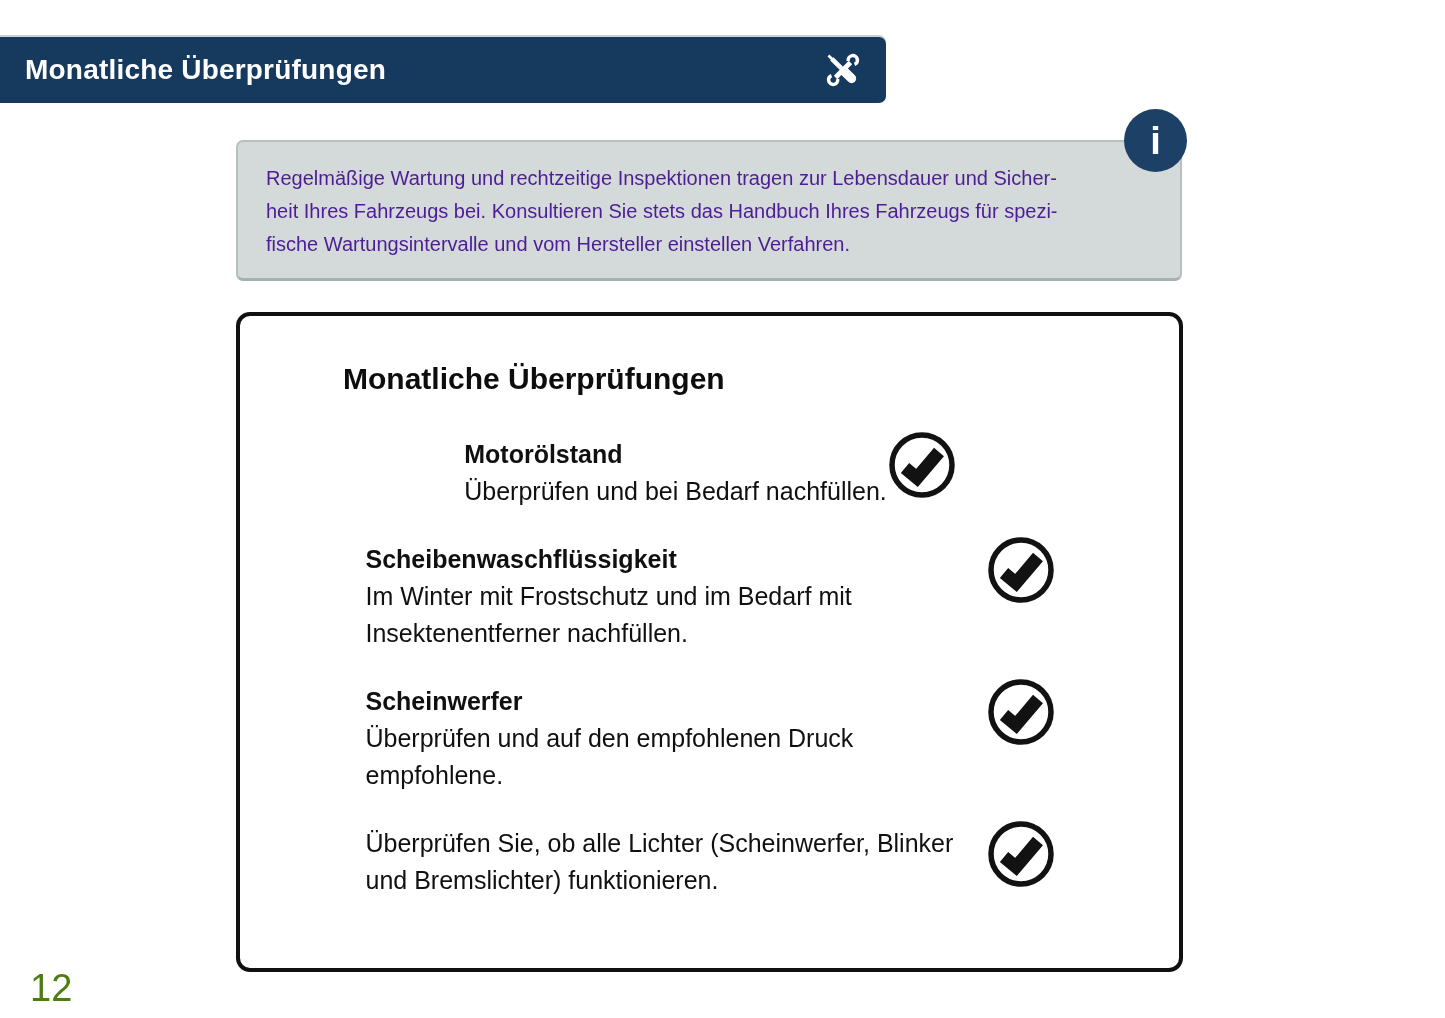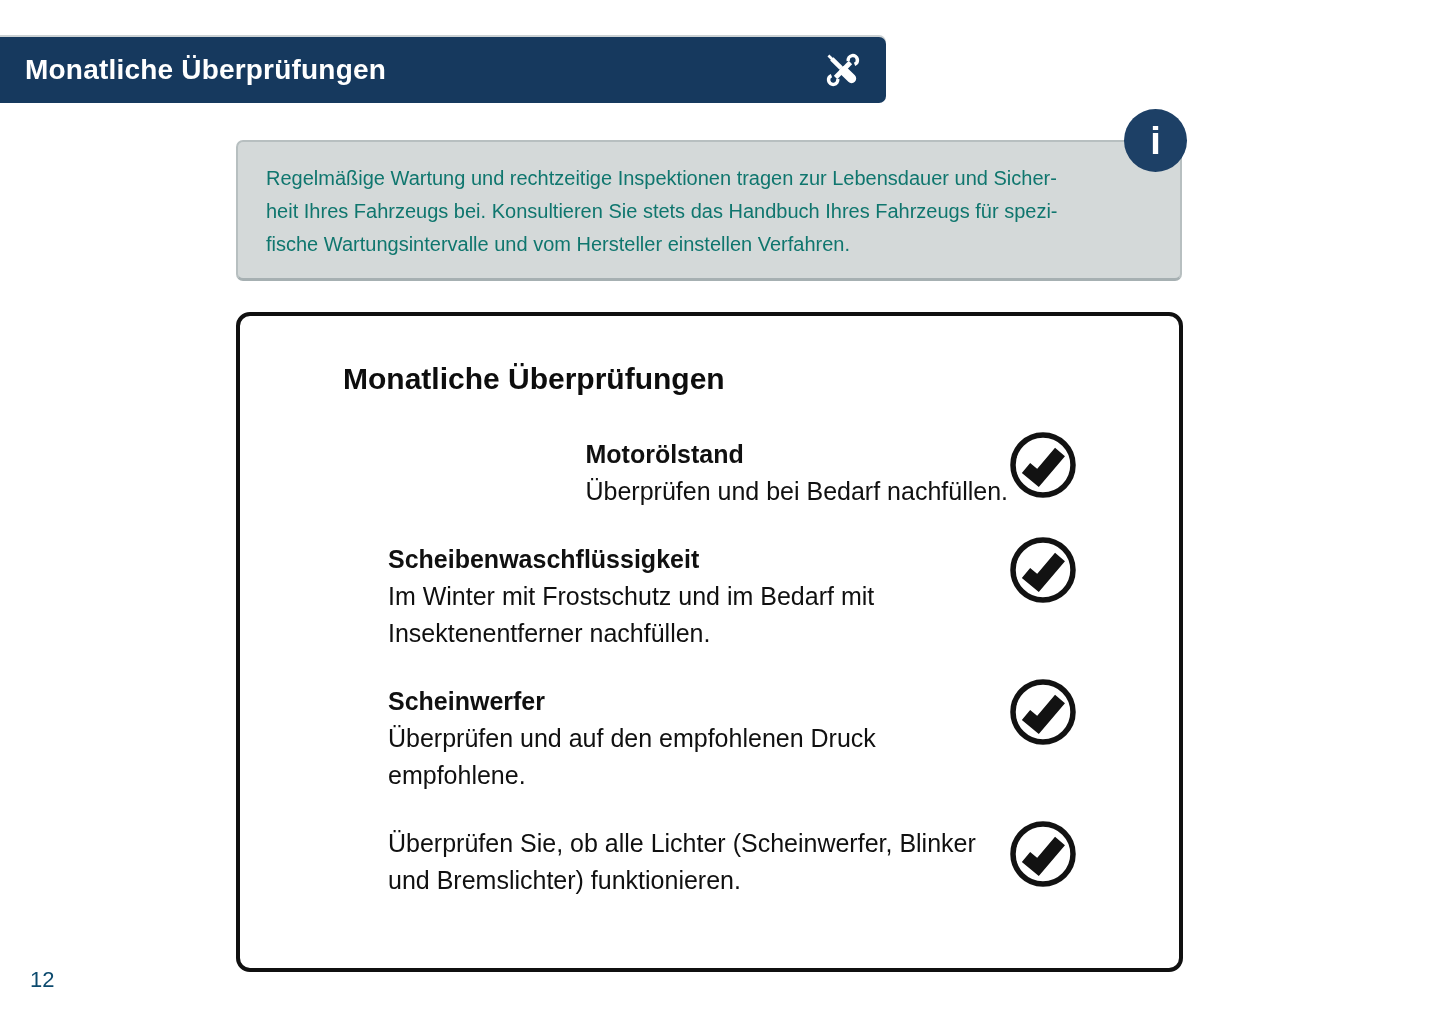--- a/index.html
+++ b/index.html
@@ -29,21 +29,21 @@
 
   
   .info-note{
     position:absolute; left:236px; top:140px;
     width:946px; box-sizing:border-box;
     background:#d4d9d9;
     border:2px solid #b7bfc0;
     border-bottom:3px solid #a6b0b2;
     border-radius:7px;
     padding:20px 30px 17px 28px;
-    font-size:20px; line-height:33px; color:#0f766e;
+    font-size:20px; line-height:33px; color:#4c1d95;
   }
   .info-note .line{ white-space:nowrap; }
 
   .info-circle{
     position:absolute; left:1124px; top:109px;
     width:63px; height:63px; border-radius:50%;
     background:#1d4066; color:#ffffff;
     display:flex; align-items:center; justify-content:center;
     font-size:38px; font-weight:bold; line-height:1;
     z-index:3; cursor:pointer;
@@ -56,35 +56,35 @@
     background:#ffffff;
     border:4px solid #101010;
     border-radius:14px;
     padding:46px 101px 0 103px;
   }
   .main-title{
     font-size:30px; font-weight:bold; color:#0d0d0d;
     margin:0 0 40px 0; line-height:34px;
   }
   .item{
-    display:flex; justify-content:flex-end; align-items:flex-start;
+    display:flex; justify-content:center; align-items:flex-start;
     margin-bottom:31px;
   }
   .item-text{ max-width:620px; font-size:25px; line-height:37px; color:#101010; }
   .item-label{ font-weight:bold; }
   .check{
     flex:0 0 auto; width:70px; height:70px; margin-top:-6px;
     color:#121212; cursor:pointer;
   }
   .check svg{ display:block; width:70px; height:70px; }
 
   
   .page-number{
     position:absolute; left:30px; top:967px;
-    font-size:22px; color:#0c4a6e;
+    font-size:38px; color:#4d7c0f;
   }
 </style>
 </head>
 <body>
 
 <div class="header-bar">
   <span class="header-title">Monatliche Überprüfungen</span>
   <span>
     <svg class="tools-icon" viewBox="0 0 48 48" aria-hidden="true">
 

